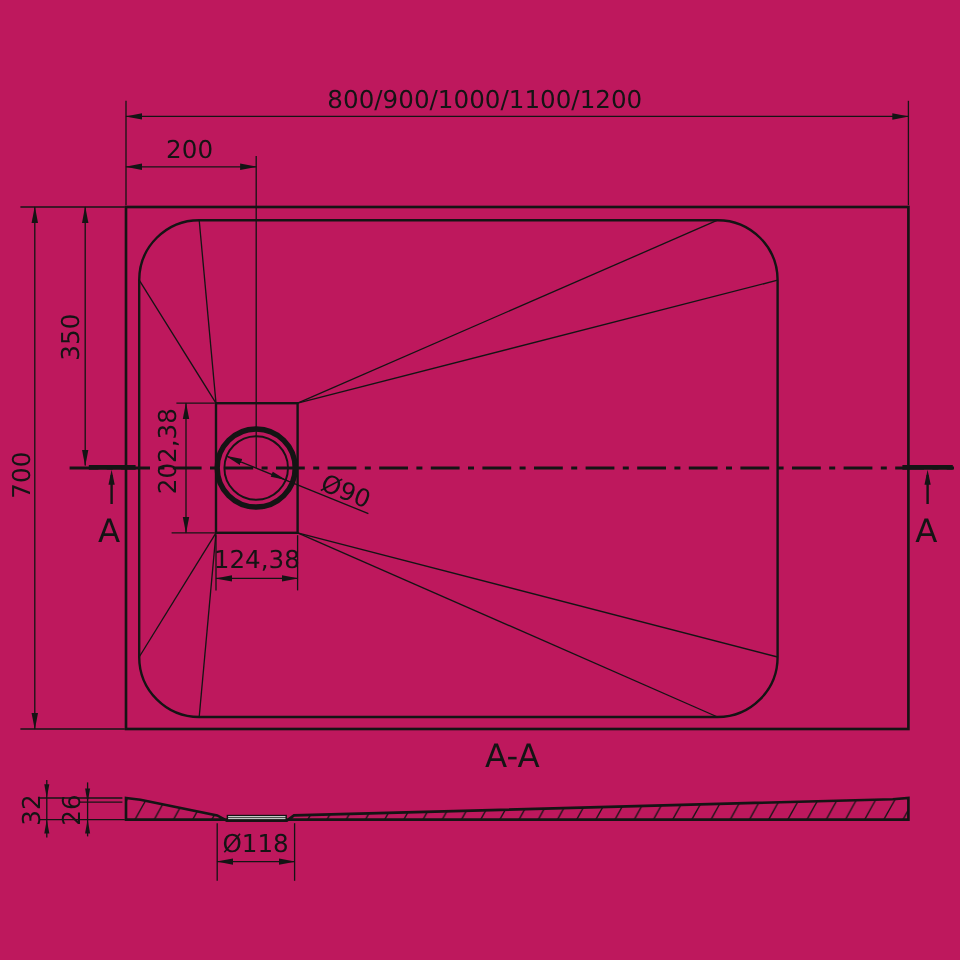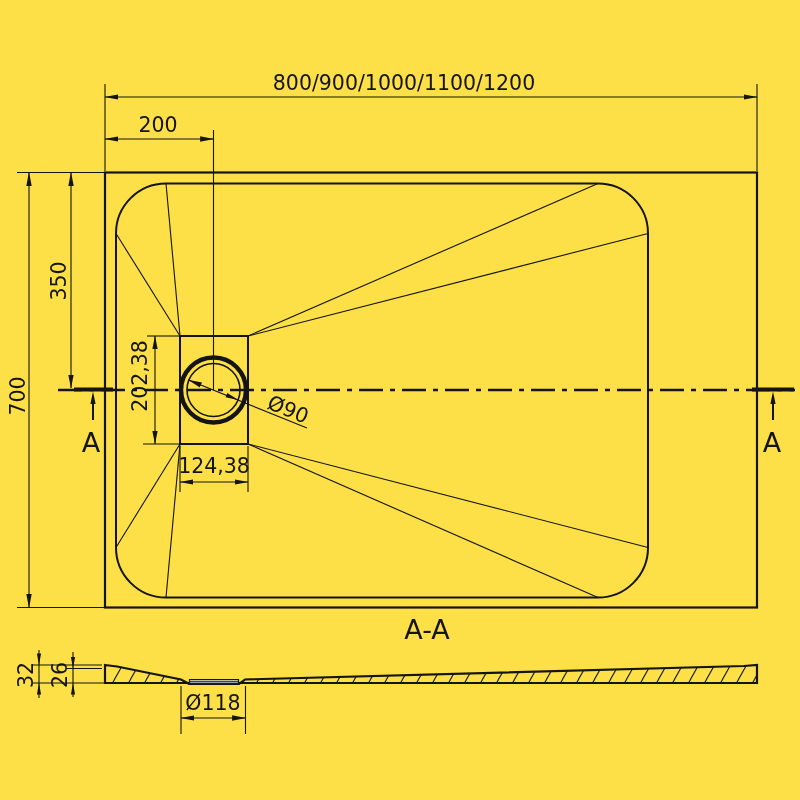--- a/index.html
+++ b/index.html
@@ -1,16 +1,16 @@
 <!DOCTYPE html>
 <html><head>
 <meta charset="utf-8">
 <style>
   html,body{margin:0;padding:0;background:#ffffff;}
-  .stage{position:relative;width:800px;height:800px;background:#fde047;overflow:hidden;}
+  .stage{position:relative;width:800px;height:800px;background:#be185d;overflow:hidden;}
   svg{display:block;}
   text{font-family:"DejaVu Sans","Liberation Sans",sans-serif;fill:#141414;}
   .t20{font-size:20.5px;}
   .t27{font-size:27px;}
 </style>
 </head>
 <body>
 
 <div class="stage">
 <svg width="800" height="800" viewBox="0 0 800 800">

